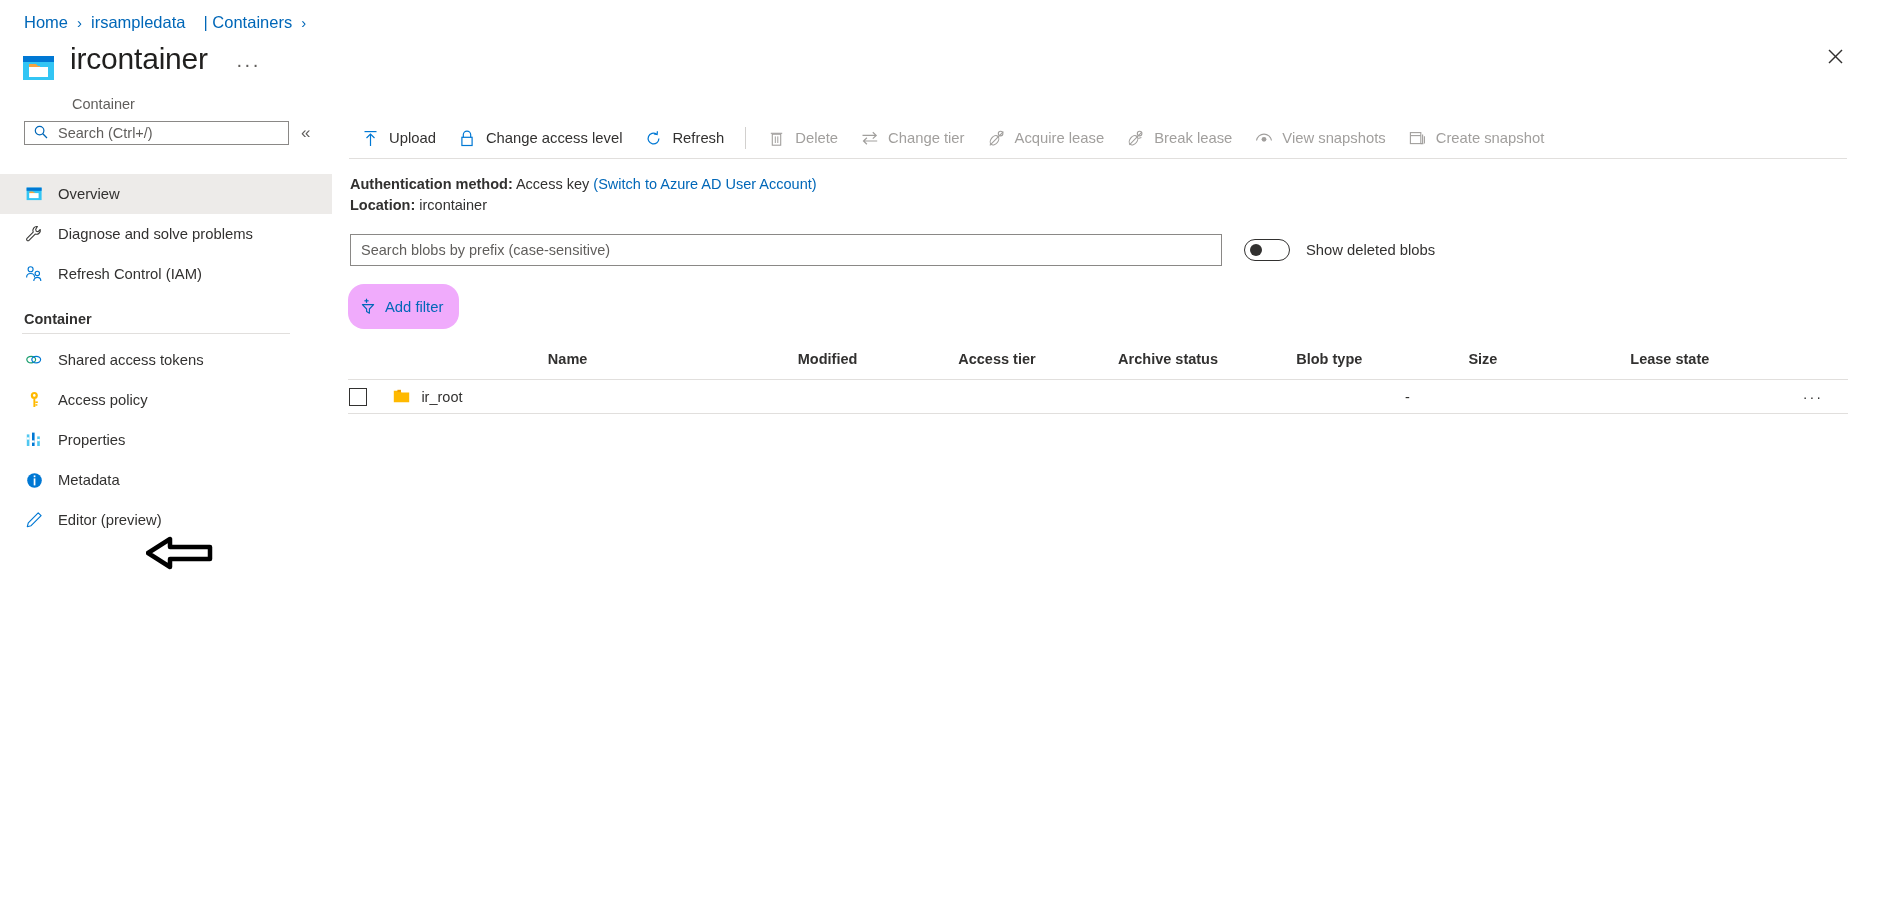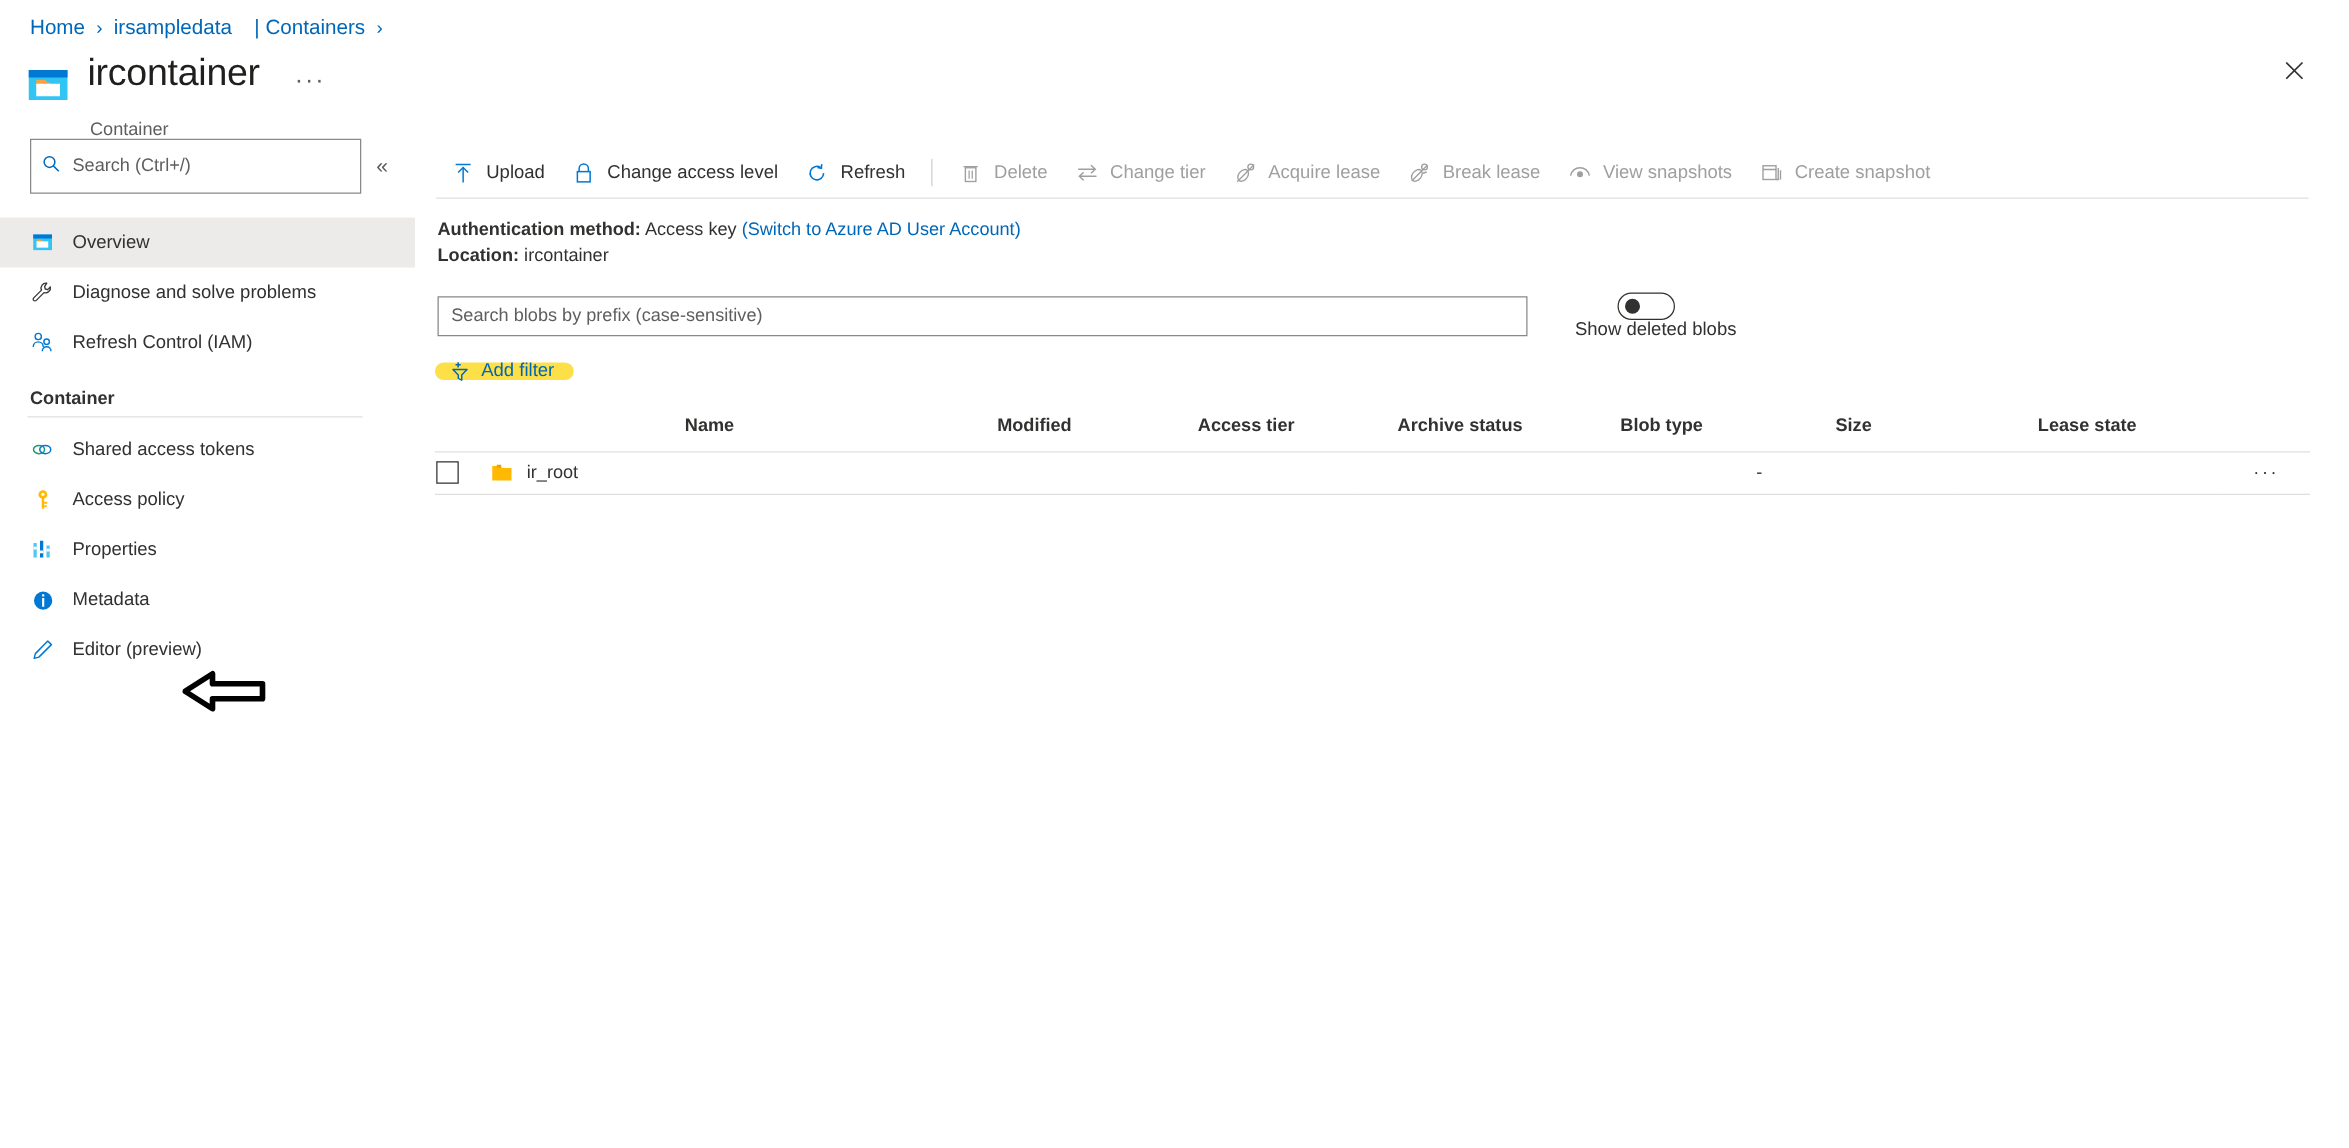--- a/index.html
+++ b/index.html
@@ -64,21 +64,21 @@
     top: 118px; left: 0;
     width: 332px; height: 800px;
     background: #ffffff;
   }
   #sidebar-search-row {
     display: flex; align-items: center;
     padding: 0 0 0 24px;
     height: 30px;
   }
   #sidebar-search {
-    width: 265px; height: 44px;
+    width: 265px; height: 24px;
     border: 1px solid #8a8886;
     background: #fff;
     display: flex; align-items: center;
     padding-left: 9px;
   }
   #sidebar-search .mag { flex: none; margin-right: 8px; margin-top:1px; }
   #sidebar-search-input {
     border: none; outline: none;
     font-size: 14.5px; font-family: "Liberation Sans", sans-serif;
     color: #323130; width: 210px; background: transparent;
@@ -176,42 +176,42 @@
     width: 872px; height: 32px;
     border: 1px solid #8a8886;
     background: #fff;
     padding: 0 10px;
     font-size: 14.5px;
     font-family: "Liberation Sans", sans-serif;
     color: #323130;
     outline: none;
   }
   #blob-search::placeholder { color: #605e5c; opacity: 1; }
-  #toggle-wrap { display: flex; align-items: center; margin-left: 22px; flex-direction: column; }
+  #toggle-wrap { display: flex; align-items: center; margin-left: 22px; }
   #toggle-switch {
     width: 46px; height: 22px;
     border: 1px solid #323130;
     border-radius: 11px;
     background: #fff;
     display: flex; align-items: center;
     cursor: pointer;
     position: relative;
   }
   #toggle-knob {
     width: 12px; height: 12px; border-radius: 50%;
     background: #323130; margin-left: 5px;
   }
   #toggle-label { margin-left: 16px; font-size: 14.8px; color: #323130; }
 
   
   #add-filter {
     display: inline-flex; align-items: center;
     margin-top: 18px; margin-left: 8px;
-    height: 14px; padding: 0 16px 0 11px;
-    background: #fde047;
+    height: 45px; padding: 0 16px 0 11px;
+    background: #f0abfc;
     border-radius: 16px;
     color: #0067b8;
     font-size: 14.8px;
     cursor: pointer;
   }
   #add-filter .af-icon { margin-right: 8px; display:flex; align-items:center; }
 
   
   #blob-table {
     margin-top: 22px;

